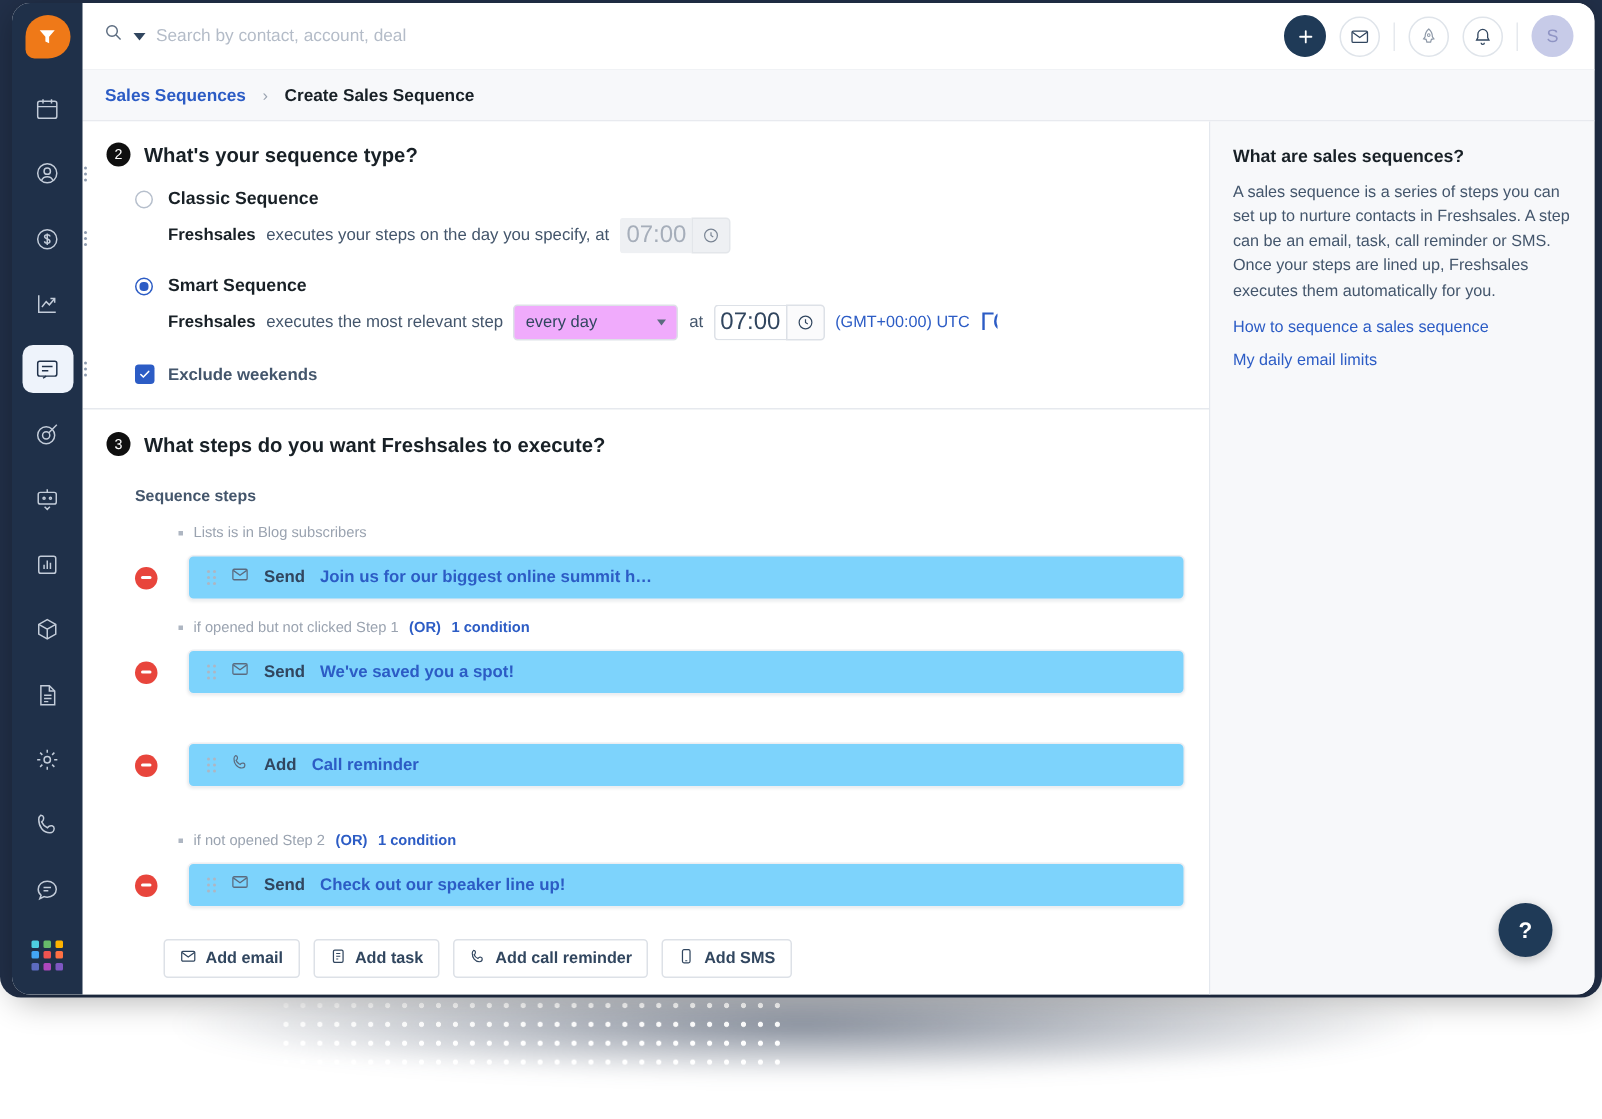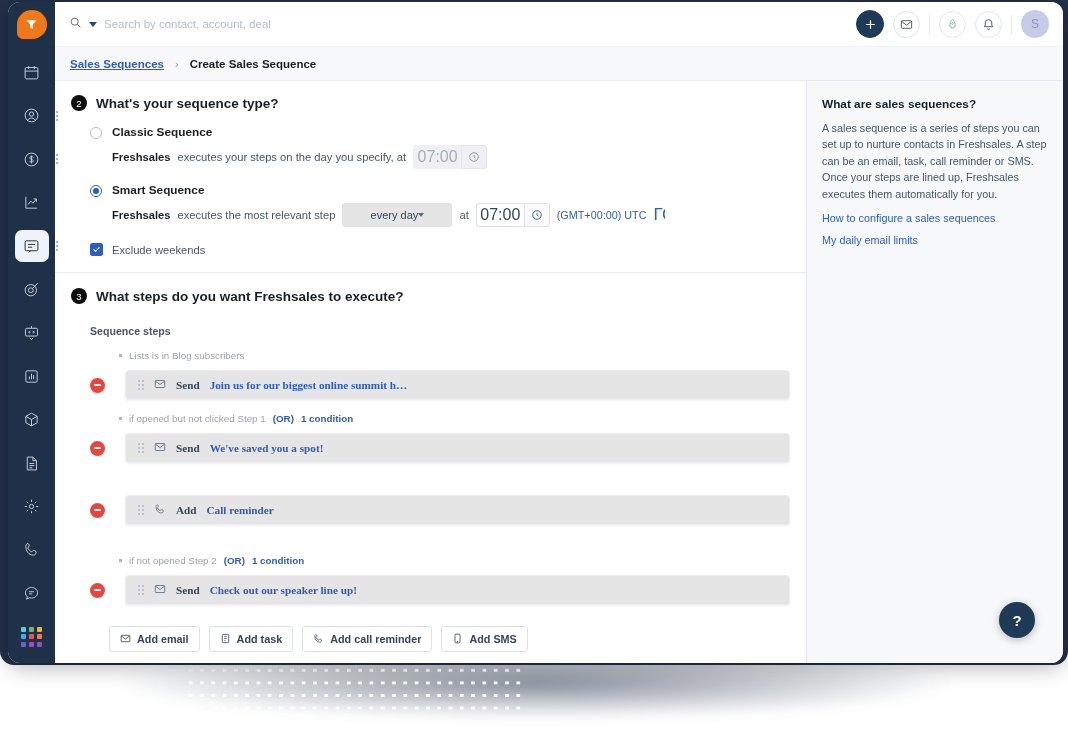--- a/index.html
+++ b/index.html
@@ -104,21 +104,21 @@
     cursor: pointer;
   }
 
   
   #breadcrumb {
     height: 34px; flex: 0 0 34px; background: #f7f8fa;
     border-bottom: 1px solid #e8eaef;
     display: flex; align-items: center; gap: 11px; padding-left: 15px;
     font-size: 11.5px;
   }
-  .bc-link { color: #2c5cc5; cursor: pointer; font-weight: bold; text-decoration: underline; }
+  .bc-link { color: #2c5cc5; cursor: pointer; font-weight: bold; }
   .bc-sep { color: #9aa3b0; font-size: 11px; }
   .bc-cur { color: #182026; font-weight: bold; }
 
   
   #body-split { flex: 1 1 auto; display: flex; min-height: 0; }
   #content {
     flex: 1 1 auto; min-width: 0; overflow: hidden;
     border-right: 1px solid #e4e8ee; background: #fff;
   }
   #aside {
@@ -157,28 +157,28 @@
     display: flex; align-items: center; justify-content: center; background: #fff;
   }
   .time-btn {
     width: 26px; height: 24px; border: 1px solid #dde1e7; border-radius: 0 3px 3px 0;
     background: #fbfbfc; display: flex; align-items: center; justify-content: center; cursor: pointer;
   }
   .time-grp.disabled .time-in { background: #eef0f3; border-color: #eef0f3; color: #a6aeba; }
   .time-grp.disabled .time-btn { background: #eef0f3; border-color: #e3e6ea; }
 
   .select {
-    width: 110px; height: 24px; border: 1px solid #dde1e7; border-radius: 3px; background: #e5e5e5;
-    display: flex; align-items: center; justify-content: center; padding: 0 7px;
+    width: 110px; height: 24px; border: 1px solid #dde1e7; border-radius: 3px; background: #f0abfc;
+    display: flex; align-items: center; justify-content: space-between; padding: 0 7px;
     font-size: 11px; color: #31465f; cursor: pointer;
   }
   .tz { color: #2c5cc5; font-size: 10.8px; cursor: pointer; }
   .tz-clip { color: #2c5cc5; font-size: 17px; width: 12px; overflow: hidden; white-space: nowrap; }
 
-  .chk-row { margin-top: 16px; padding-left: 19px; display: flex; align-items: center; gap: 9px; }
+  .chk-row { margin-top: 16px; padding-left: 19px; display: flex; align-items: center; gap: 9px; font-weight: bold; }
   .chk {
     width: 13px; height: 13px; border-radius: 2.5px; background: #2c5cc5;
     display: flex; align-items: center; justify-content: center; cursor: pointer; flex: 0 0 13px;
   }
   .chk-label { font-size: 11.2px; color: #44566c; }
 
   
   #sec3 { padding-top: 15px; }
   .sub-head { margin-top: 21px; padding-left: 19px; font-size: 10.6px; color: #44566c; font-weight: bold; }
 
@@ -188,23 +188,23 @@
   .cond-link { color: #2c5cc5; font-weight: bold; }
 
   .step-row { display: flex; align-items: center; gap: 0; margin-top: 9px; padding-left: 19px; }
   .step-remove {
     width: 15px; height: 15px; border-radius: 50%; background: #e8453c;
     display: flex; align-items: center; justify-content: center; flex: 0 0 15px; cursor: pointer;
   }
   .step-remove i { width: 7px; height: 1.8px; background: #fff; display: block; border-radius: 1px; }
   .step-card {
     margin-left: 20px; flex: 1 1 auto; max-width: 684px; height: 30px;
-    background: #e5e5e5; border: 1px solid #eceef2; border-radius: 4px;
+    background: #7dd3fc; border: 1px solid #eceef2; border-radius: 4px;
     box-shadow: 0 1px 2px rgba(18,38,63,.07);
-    display: flex; align-items: center; gap: 10px; padding: 0 12px; cursor: pointer; font-family: Liberation Serif, serif;
+    display: flex; align-items: center; gap: 10px; padding: 0 12px; cursor: pointer;
   }
   .drag-handle { display: grid; grid-template-columns: repeat(2, 2px); grid-gap: 2px 2px; cursor: grab; }
   .drag-handle i { width: 2px; height: 2px; background: #aeb6c2; border-radius: 50%; display: block; }
   .step-verb { font-size: 11.2px; color: #31465f; font-weight: bold; }
   .step-link { font-size: 11.2px; color: #2c5cc5; font-weight: bold; }
 
   #add-row { display: flex; gap: 9px; margin-top: 21px; padding-left: 38px; }
   .add-btn {
     height: 26px; border: 1px solid #dde1e7; border-radius: 3px; background: #fff;
     display: flex; align-items: center; gap: 6px; padding: 0 10px;
@@ -621,20 +621,20 @@
                   </svg></span>
               <span>Add SMS</span>
             </div>
           </div>
         </section>
       </div>
 
       <aside id="aside">
         <div class="aside-title">What are sales sequences?</div>
         <p class="aside-p">A sales sequence is a series of steps you can set up to nurture contacts in Freshsales. A step can be an email, task, call reminder or SMS. Once your steps are lined up, Freshsales executes them automatically for you.</p>
-        <a class="aside-link">How to configure a sales sequences</a>
+        <a class="aside-link">How to sequence a sales sequence</a>
         <a class="aside-link">My daily email limits</a>
       </aside>
     </div>
   </div>
 </div>
 
 <div id="help-fab">?</div>
 
 </body></html>

